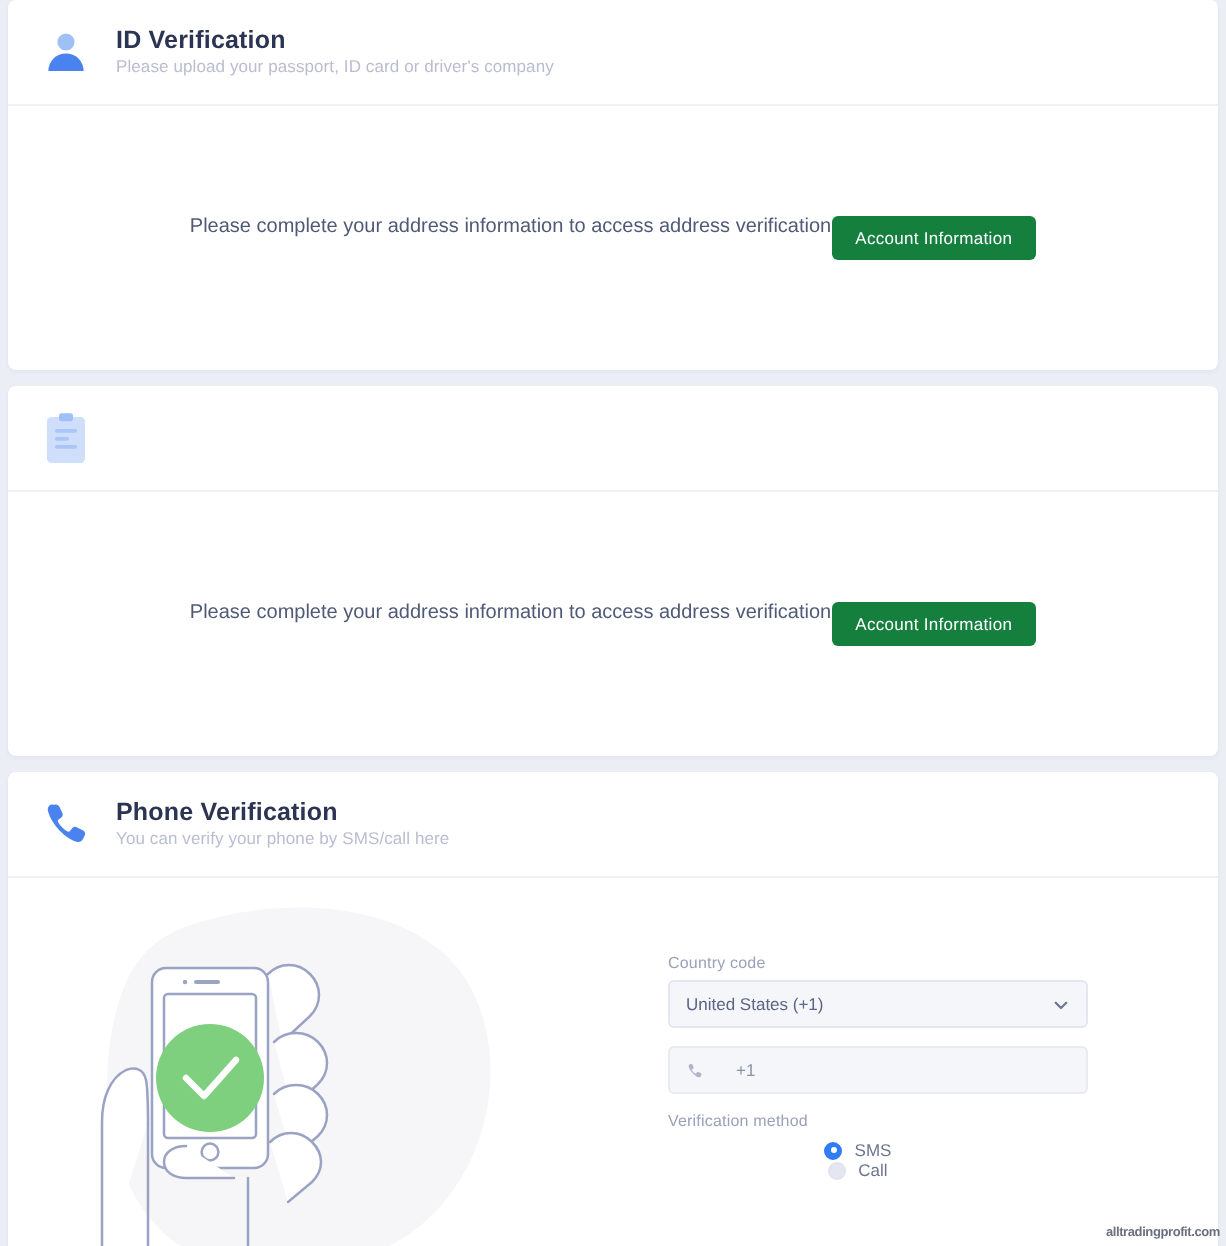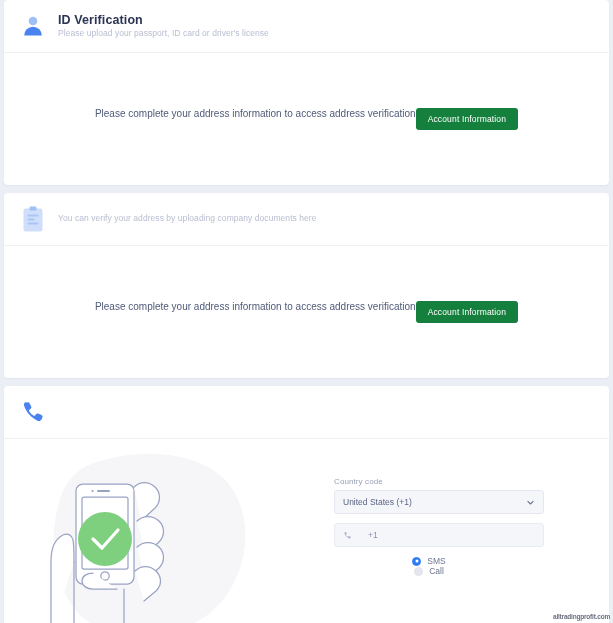--- a/index.html
+++ b/index.html
@@ -235,57 +235,60 @@
   <div class="card">
     <div class="card-header">
       <span class="card-icon">
         <svg width="28" height="28" viewBox="0 0 28 28">
           <circle cx="14" cy="9" r="4.3" fill="#9fc0f7"></circle>
           <path d="M5.2 23.5a8.8 8.8 0 0 1 17.6 0z" fill="#4a83ef"></path>
         </svg>
       </span>
       <div class="card-heading">
         <div class="card-title">ID Verification</div>
-        <div class="card-subtitle">Please upload your passport, ID card or driver's license</div>
+        <div class="card-subtitle">Please upload your passport, ID card or driver's company</div>
       </div>
     </div>
     <div class="card-body empty-body">
       <div class="empty-msg">Please complete your address information to access address verification</div>
       <button class="primary-btn">Account Information</button>
     </div>
   </div>
 
   <div class="card">
     <div class="card-header">
       <span class="card-icon">
         <svg width="26" height="28" viewBox="0 0 26 28">
           <rect x="3.5" y="3.5" width="19" height="23" rx="2.2" fill="#cfdffb"></rect>
           <rect x="9.5" y="1.6" width="7" height="4" rx="1.3" fill="#9fc0f7"></rect>
           <rect x="7.5" y="9.5" width="11" height="1.9" rx="0.9" fill="#a9c6f7"></rect>
           <rect x="7.5" y="13.5" width="7" height="1.9" rx="0.9" fill="#a9c6f7"></rect>
           <rect x="7.5" y="17.5" width="11" height="1.9" rx="0.9" fill="#a9c6f7"></rect>
         </svg>
       </span>
       <div class="card-heading">
-        <div class="card-subtitle">You can verify your address by uploading company documents here</div>
       </div>
     </div>
     <div class="card-body empty-body">
       <div class="empty-msg">Please complete your address information to access address verification</div>
       <button class="primary-btn">Account Information</button>
     </div>
   </div>
 
   <div class="card">
     <div class="card-header">
       <span class="card-icon">
         <svg width="26" height="26" viewBox="0 0 26 26">
           <path d="M7.2 3.4c1 -0.5 2 0 2.5 1l1.5 3.1c0.4 0.9 0.1 1.8 -0.6 2.3l-1.3 1c-0.4 0.3 -0.5 0.8 -0.3 1.2a13 13 0 0 0 4.8 4.8c0.4 0.2 0.9 0.1 1.2 -0.3l1 -1.3c0.5 -0.7 1.4 -1 2.3 -0.6l3.1 1.5c1 0.5 1.5 1.5 1 2.5l-0.9 1.9c-0.6 1.2 -2 1.8 -3.3 1.4C12.6 20.1 6 13.5 4 6.6c-0.4 -1.3 0.2 -2.7 1.4 -3.3z" fill="#4a83ef"></path>
         </svg>
       </span>
+      <div class="card-heading">
+        <div class="card-title">Phone Verification</div>
+        <div class="card-subtitle">You can verify your phone by SMS/call here</div>
+      </div>
     </div>
 
     <div class="card-body phone-body">
 
       <div class="illustration-wrap">
         <svg width="330" height="190" viewBox="0 0 330 190">
 
           <path d="M96 18C150 2 212 12 232 52c20 40 6 92 -26 118 -32 26 -90 30 -120 10 -30 -20 -42 -66 -34 -108 6 -30 16 -46 44 -54z" fill="#f6f6f8"></path>
           <g fill="none" stroke="#9aa3c4" stroke-width="1.25" stroke-linecap="round" stroke-linejoin="round">
 
@@ -329,20 +332,21 @@
 
         <div class="phone-input">
           <span class="phone-input-icon">
             <svg width="9" height="9" viewBox="0 0 14 14">
               <path d="M3.6 1.6c0.6 -0.3 1.2 0 1.5 0.6l0.8 1.7c0.2 0.5 0.1 1 -0.4 1.3l-0.7 0.5c-0.2 0.2 -0.3 0.5 -0.2 0.7a7 7 0 0 0 2.6 2.6c0.2 0.1 0.5 0 0.7 -0.2l0.5 -0.7c0.3 -0.4 0.8 -0.6 1.3 -0.4l1.7 0.8c0.6 0.3 0.8 0.9 0.6 1.5l-0.5 1c-0.3 0.7 -1.1 1 -1.8 0.8C6.8 10.8 3.2 7.2 2.1 3.6c-0.2 -0.7 0.1 -1.5 0.8 -1.8z" fill="currentColor"></path>
             </svg>
           </span>
           <span class="phone-input-text">+1</span>
         </div>
 
+        <div class="field-label">Verification method</div>
         <div class="radio-row">
           <label class="radio-opt">
             <span class="radio-dot on"></span>
             <span class="radio-label">SMS</span>
           </label>
           <label class="radio-opt">
             <span class="radio-dot off"></span>
             <span class="radio-label">Call</span>
           </label>
         </div>

